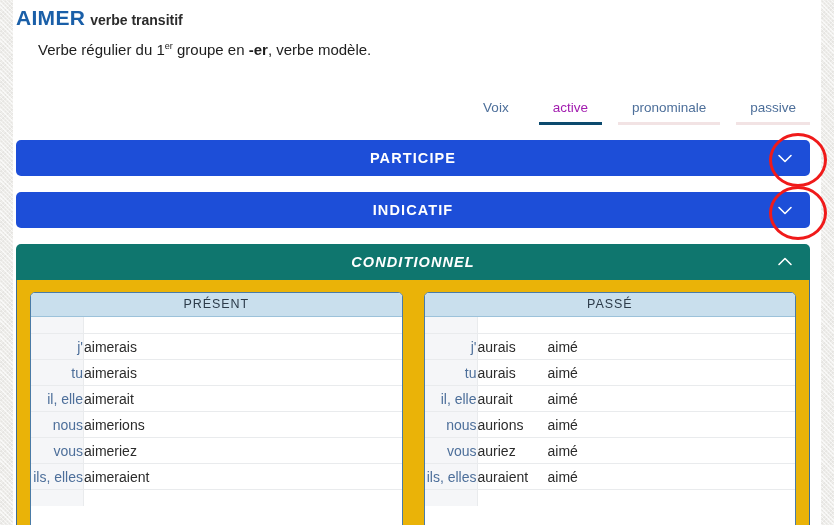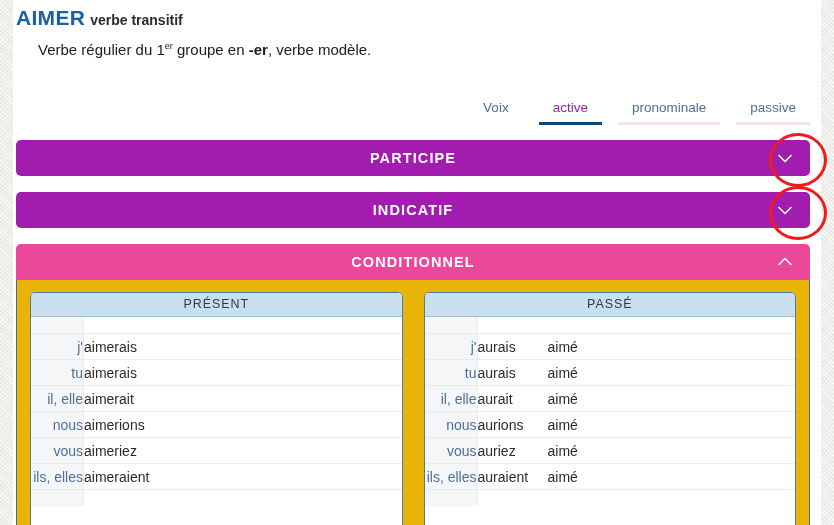--- a/index.html
+++ b/index.html
@@ -102,21 +102,21 @@
   .voice-tab.active {
     color: #a21caf;
     border-bottom: 3px solid #0c4a6e;
   }
 
   
   .mood {
     position: absolute;
     left: 16px;
     width: 794px;
-    background: #a21caf;
+    background: #1d4ed8;
     border-radius: 5px;
     color: #ffffff;
     cursor: pointer;
   }
   .mood-bar {
     height: 36px;
     display: flex;
     align-items: center;
     justify-content: center;
     position: relative;
@@ -140,22 +140,23 @@
   #mood-participe  { top: 140px; }
   #mood-indicatif  { top: 192px; }
 
   
   #mood-conditionnel {
     top: 244px;
     background: transparent;
     border-radius: 5px;
   }
   #mood-conditionnel .mood-bar {
-    background: #ec4899;
+    background: #0f766e;
     border-radius: 5px 5px 0 0;
+    font-style: italic;
   }
   .mood-body {
     border: 1px solid #3e6d94;
     border-top: none;
     border-radius: 0 0 5px 5px;
     background: #eab308;
     padding: 12px 13px 11px 13px;
     display: flex;
     gap: 21px;
     box-sizing: border-box;

